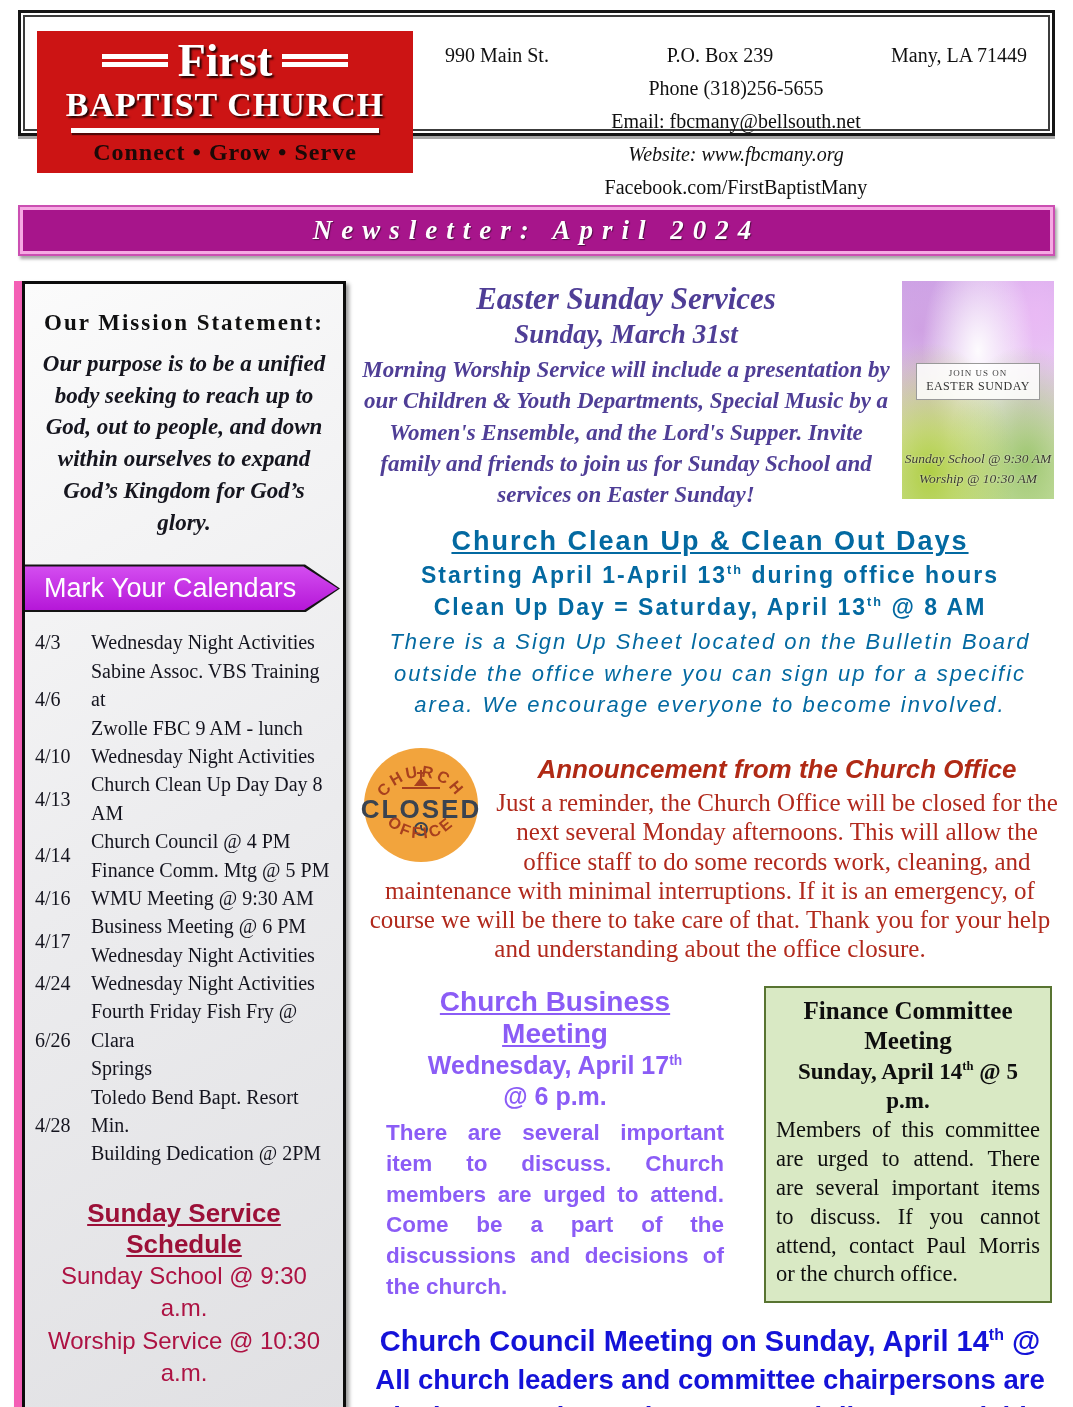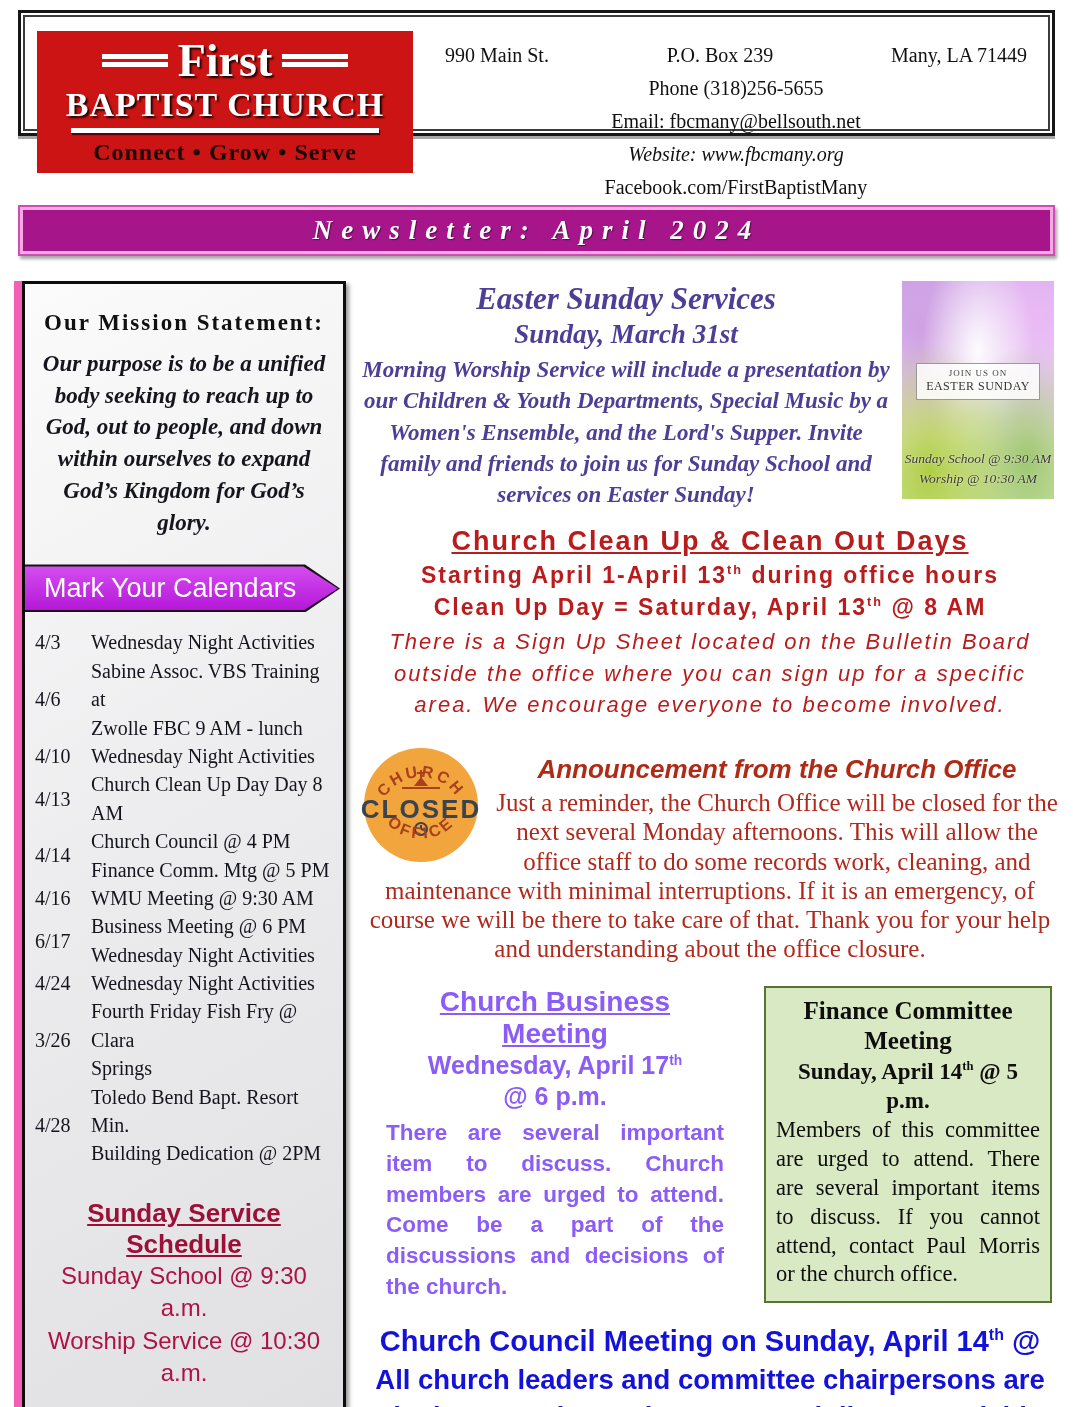--- a/index.html
+++ b/index.html
@@ -69,21 +69,21 @@
       radial-gradient(ellipse at 12% 22%, rgba(205,155,225,.85), transparent 50%),
       radial-gradient(ellipse at 88% 16%, rgba(235,185,245,.9), transparent 55%),
       linear-gradient(180deg,#cfa9e9, #e9d9f6 40%, #efedd8 70%, #d9e9b9); }
   .easter-img-label { position:absolute; left:14px; top:82px; width:124px; background:rgba(255,255,255,.85);
     border:1px solid #999; text-align:center; padding:4px 0 5px 0; }
   .eil1 { font-size:9px; letter-spacing:1px; color:#444; }
   .eil2 { font-size:12px; color:#333; letter-spacing:.5px; margin-top:1px; }
   .easter-img-times { position:absolute; left:0; bottom:10px; width:100%; text-align:center;
     font-style:italic; font-size:13.5px; color:#3a3a2e; line-height:1.5; text-shadow:0 0 2px rgba(255,255,255,.8); }
 
-  .cleanup { margin-top:16px; text-align:center; color:#b91c1c; font-family:"Liberation Sans", sans-serif; }
+  .cleanup { margin-top:16px; text-align:center; color:#0369a1; font-family:"Liberation Sans", sans-serif; }
   .cleanup-h { display:inline-block; font-weight:bold; font-size:27px; letter-spacing:2px; text-decoration:underline; }
   .cleanup-line { font-weight:bold; font-size:23px; letter-spacing:2px; margin-top:5px; }
   .cleanup-note { font-style:italic; font-size:22px; letter-spacing:2px; line-height:1.42; margin-top:5px; }
 
   .announce { margin-top:24px; }
   .badge-float { float:left; width:134px; height:128px; }
   .announce-h { color:#b02a15; font-family:"Liberation Sans", sans-serif; font-weight:bold; font-style:italic; font-size:26px; text-align:center; padding-top:10px; }
   .announce-body { color:#b1291c; font-size:25px; text-align:center; line-height:1.17; margin-top:3px; }
 
   .meetings { margin-top:22px; display:flex; padding-left:26px; }
@@ -168,30 +168,30 @@
         <div class="event">
           <span class="edate">4/14</span>
           <span class="edesc"><span>Church Council @ 4 PM</span><br>
             <span>Finance Comm. Mtg @ 5 PM</span></span>
         </div>
         <div class="event">
           <span class="edate">4/16</span>
           <span class="edesc"><span>WMU Meeting @ 9:30 AM</span></span>
         </div>
         <div class="event">
-          <span class="edate">6/17</span>
+          <span class="edate">4/17</span>
           <span class="edesc"><span>Business Meeting @ 6 PM</span><br>
             <span>Wednesday Night Activities</span></span>
         </div>
         <div class="event">
           <span class="edate">4/24</span>
           <span class="edesc"><span>Wednesday Night Activities</span></span>
         </div>
         <div class="event">
-          <span class="edate">3/26</span>
+          <span class="edate">6/26</span>
           <span class="edesc"><span>Fourth Friday Fish Fry @ Clara</span><br>
             <span>Springs</span></span>
         </div>
         <div class="event">
           <span class="edate">4/28</span>
           <span class="edesc"><span>Toledo Bend Bapt. Resort Min.</span><br>
             <span>Building Dedication @ 2PM</span></span>
         </div>
       </div>
 

